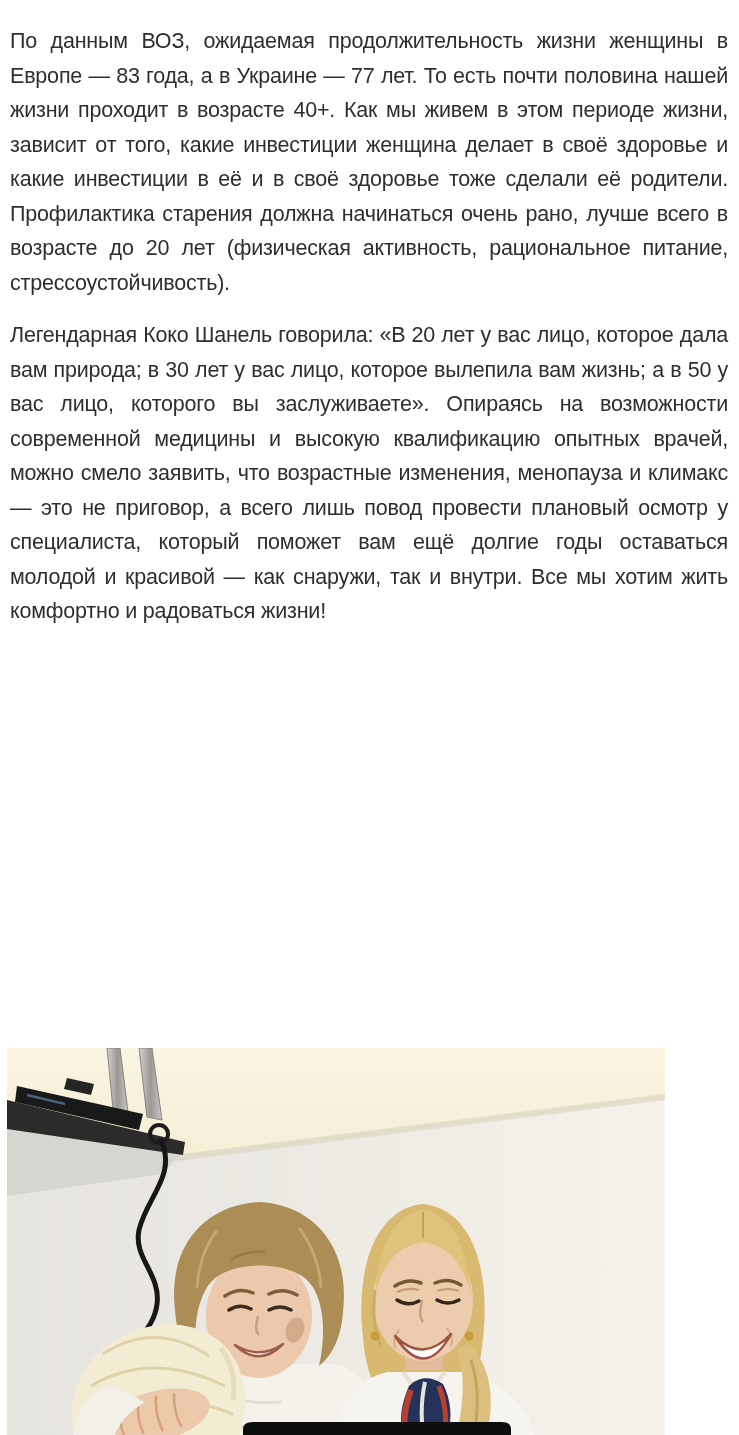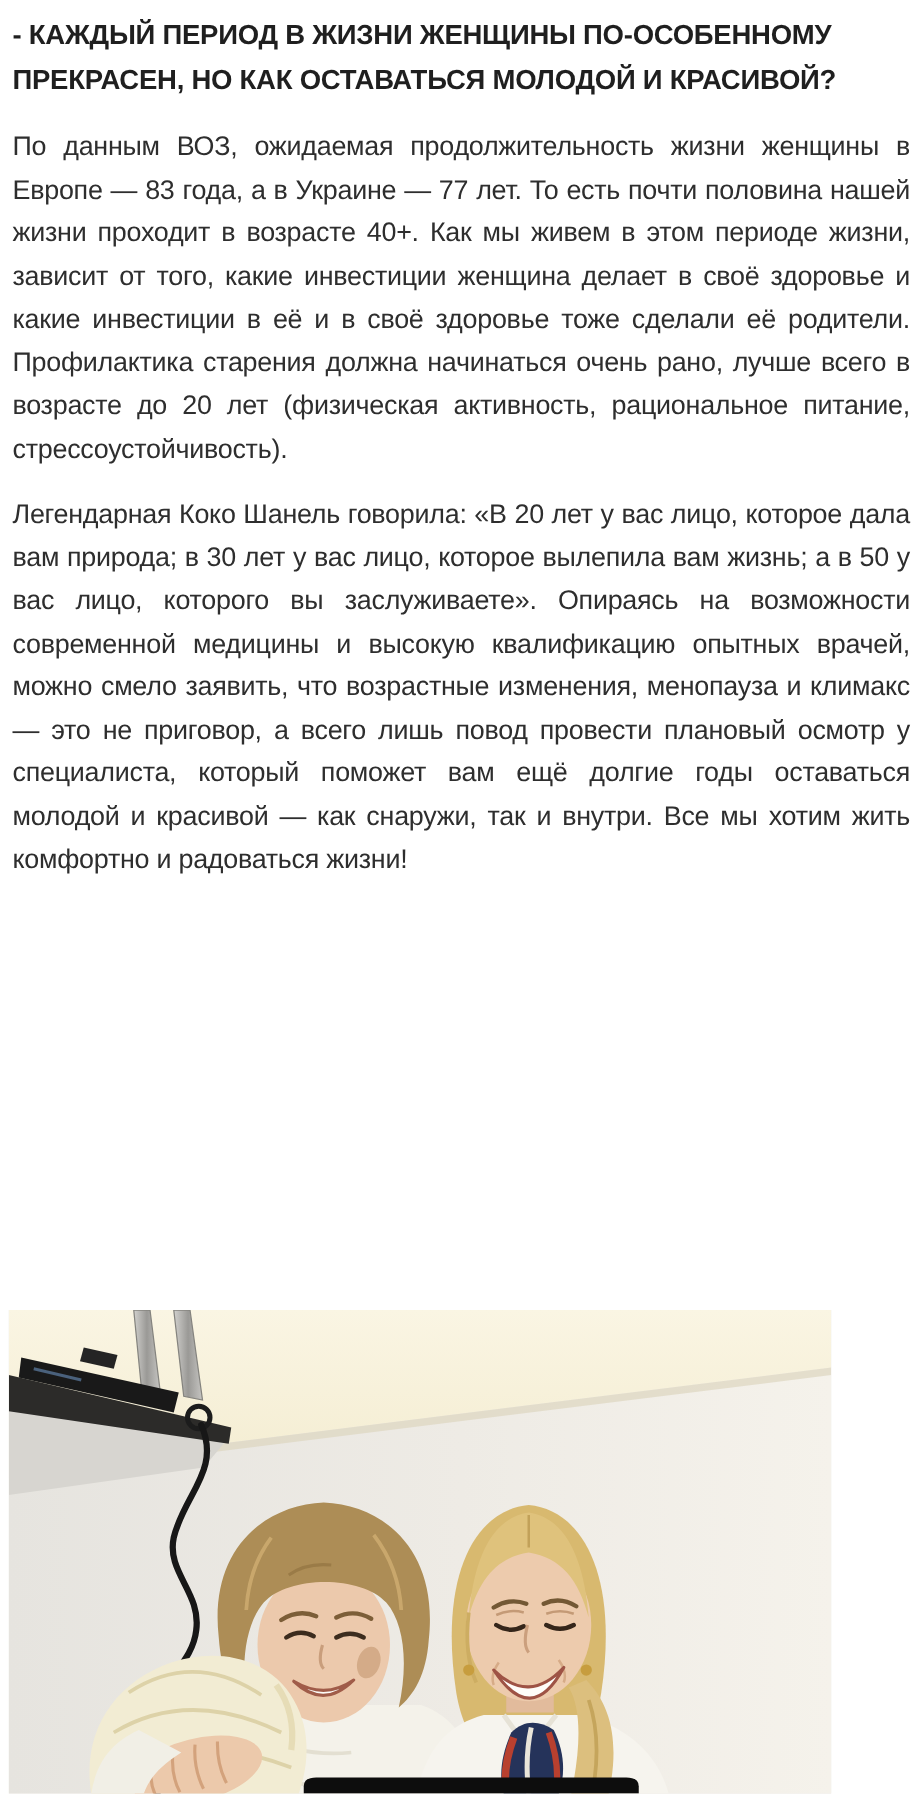--- a/index.html
+++ b/index.html
@@ -27,21 +27,20 @@
     position:absolute;left:7px;top:1048px;
     width:658px;height:387px;margin:0;overflow:hidden;
     background:#ece9e3;
   }
   figure.photo svg{display:block;}
 </style>
 </head>
 <body>
 
 <main>
-  <h1>- КАЖДЫЙ ПЕРИОД В ЖИЗНИ ЖЕНЩИНЫ ПО-ОСОБЕННОМУ ПРЕКРАСЕН, НО КАК ОСТАВАТЬСЯ МОЛОДОЙ И КРАСИВОЙ?</h1>
   <p class="body-par">По данным ВОЗ, ожидаемая продолжительность жизни женщины в Европе — 83 года, а в Украине — 77 лет. То есть почти половина нашей жизни проходит в возрасте 40+. Как мы живем в этом периоде жизни, зависит от того, какие инвестиции женщина делает в своё здоровье и какие инвестиции в её и в своё здоровье тоже сделали её родители. Профилактика старения должна начинаться очень рано, лучше всего в возрасте до 20 лет (физическая активность, рациональное питание, стрессоустойчивость).</p>
   <p class="body-par">Легендарная Коко Шанель говорила: «В 20 лет у вас лицо, которое дала вам природа; в 30 лет у вас лицо, которое вылепила вам жизнь; а в 50 у вас лицо, которого вы заслуживаете». Опираясь на возможности современной медицины и высокую квалификацию опытных врачей, можно смело заявить, что возрастные изменения, менопауза и климакс — это не приговор, а всего лишь повод провести плановый осмотр у специалиста, который поможет вам ещё долгие годы оставаться молодой и красивой — как снаружи, так и внутри. Все мы хотим жить комфортно и радоваться жизни!</p>
 </main>
 
 <figure class="photo">
   <svg width="658" height="387" viewBox="0 0 658 387" xmlns="http://www.w3.org/2000/svg" role="img">
     <defs>
       <linearGradient id="wg" x1="0" y1="0" x2="1" y2="0">
         <stop offset="0" stop-color="#e6e4df"></stop>
         <stop offset="0.55" stop-color="#eeebe5"></stop>

